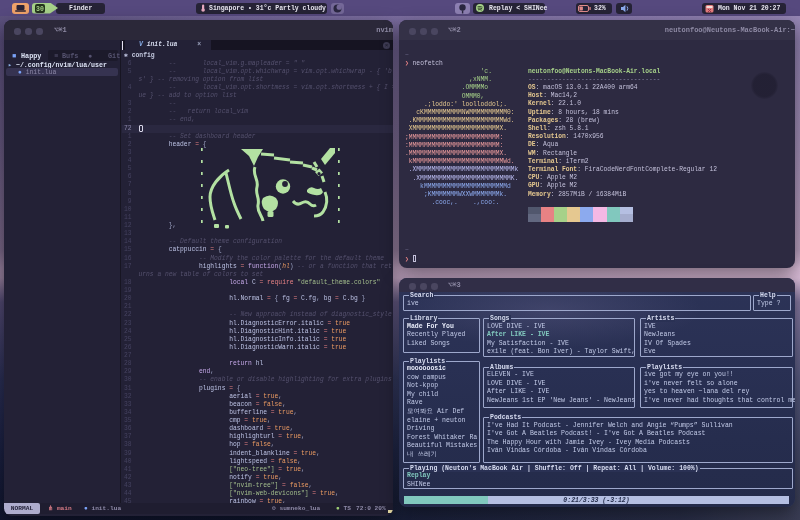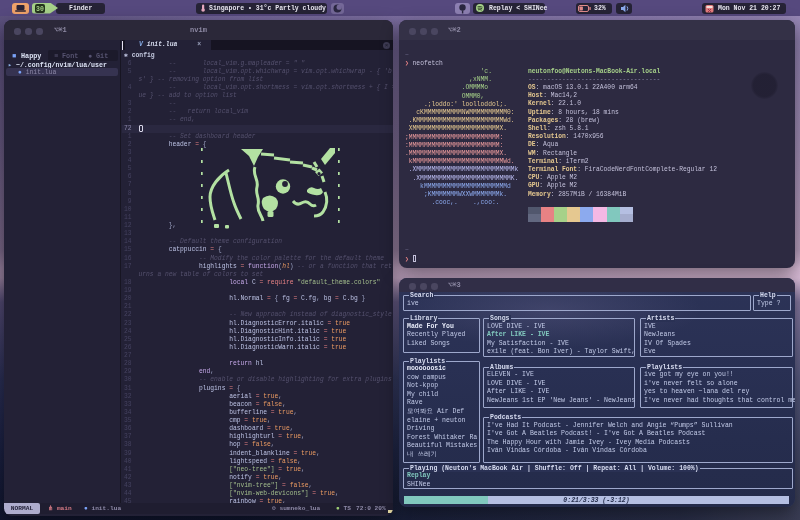--- a/index.html
+++ b/index.html
@@ -1,21 +1,21 @@
 <!DOCTYPE html>
 <html><head><meta charset="utf-8"><style>
 *{margin:0;padding:0;box-sizing:border-box}
 html,body{width:800px;height:520px;overflow:hidden}
 body{font-family:"Liberation Mono",monospace;position:relative;
 background:linear-gradient(180deg,#8577ad 0px,#77689e 40px,#8a77a5 140px,#a98fb2 250px,#d2b2d2 268px,#d2b2d2 278px,#6d6292 302px,#323a66 380px,#1b254a 450px,#111a36 500px,#0e1630 520px);}
 .win{position:absolute;border-radius:8px;overflow:hidden;box-shadow:0 6px 18px rgba(0,0,0,.45)}
 .tbar{position:absolute;left:0;right:0;top:0;height:20px}
 .lights b{position:absolute;top:8px;width:6.5px;height:6.5px;border-radius:50%;background:#4a4660}
 .tt{position:absolute;top:6px;font-size:7px;font-weight:bold;color:#8e8aa4;letter-spacing:0}
-.ttc{width:100%;text-align:center}
+.ttc{width:100%;text-align:right}
 
 #mbar{position:absolute;left:0;top:0;width:800px;height:16px;background:#56497e}
 #mbar .pill{position:absolute;top:2.5px;height:11px;border-radius:3px;background:#262336;color:#e8e6f0;font-size:6.5px;font-weight:bold;line-height:11px;white-space:nowrap}
 
 #nvim{left:4px;top:20px;width:389px;height:496px;background:#232136}
 #nvim .tbar{background:#2b2839}
 #sidebar{position:absolute;left:0;top:20px;width:117px;bottom:12px;background:#232136;border-right:1px solid #171522}
 #editor{position:absolute;left:118px;top:20px;right:0;bottom:12px;background:#232136}
 #nstatus{position:absolute;left:0;right:0;bottom:2px;height:11px;background:#1f1d30;font-size:6.2px;font-weight:bold;line-height:11px}
 pre{font-family:"Liberation Mono",monospace}
@@ -95,23 +95,23 @@
       </div>
     <div class="tt" style="left:50px">⌥⌘1</div>
     <div class="tt ttc">nvim</div>
   </div>
   <div id="sidebar">
     <div style="position:absolute;left:0;top:10px;right:0;height:12px;font-size:6.8px;font-weight:bold;line-height:13px">
       <div style="position:absolute;left:44px;right:2px;top:0;bottom:1px;background:#1c1a2b;border-radius:2px"></div>
       <span style="position:absolute;left:8px;color:#7aa2f7">■</span>
         <span style="position:absolute;left:17px;color:#dde3f5">Happy</span>
       <span style="position:absolute;left:50px;color:#565370">≡</span>
-        <span style="position:absolute;left:58px;color:#565370">Font</span>
+        <span style="position:absolute;left:58px;color:#565370">Bufs</span>
       <span style="position:absolute;left:84px;color:#565370">●</span>
-        <span style="position:absolute;left:92px;color:#565370">Git</span>
+        <span style="position:absolute;left:104px;color:#565370">Git</span>
     </div>
     <div style="position:absolute;left:4px;top:20.5px;font-size:6.6px;font-weight:bold;color:#dde3f5;white-space:nowrap"><span style="color:#8fb3e8">▸</span> ~/.config/nvim/lua/user</div>
     <div style="position:absolute;left:2px;right:2px;top:27.5px;height:8px;background:#363351;border-radius:2px;font-size:6.4px;line-height:9px;color:#8d89a8"><span style="margin-left:12px;color:#7aa2f7">●</span> init.lua</div>
   </div>
   <div id="editor">
     <div style="position:absolute;left:0;top:0;right:0;height:10px;background:#161422">
         <div style="position:absolute;left:0;top:0.5px;width:1.2px;height:9px;background:#e6e3f0"></div>
       <div style="position:absolute;left:3px;top:0;width:86px;height:10px;background:#232136;color:#d6dbee;font-size:6.4px;line-height:10px;font-weight:bold"><span style="margin-left:14px;color:#88aee8;font-style:italic">V</span> <span style="font-style:italic">init.lua</span> <span style="color:#9aa0bb;margin-left:16px">×</span></div>
       <div style="position:absolute;right:3px;top:2px;width:7px;height:7px;border-radius:50%;background:#3d3a52;color:#1b1929;font-size:6px;line-height:7px;text-align:center">×</div>
     </div>
@@ -284,20 +284,21 @@
 </div>
 
 <div class="win" id="term">
   <div class="tbar">
     <div class="lights">
         <b style="left:10px"></b>
         <b style="left:21px"></b>
         <b style="left:32px"></b>
       </div>
     <div class="tt" style="left:49px">⌥⌘2</div>
+    <div class="tt ttc">neutonfoo@Neutons-MacBook-Air:~</div>
   </div>
   <div id="termbody" style="position:absolute;left:0;top:0;right:0;bottom:0">
 <div style="position:absolute;left:352px;top:52px;width:27px;height:27px;border-radius:50%;background:radial-gradient(circle,rgba(16,14,28,.34) 0 58%,rgba(16,14,28,0) 75%)"></div>
 <pre style="position:absolute;left:6px;top:31.5px"><span class="dim">~</span>
 <span class="op">❯</span> neofetch
 <span class="lg">                    'c.</span>
 <span class="lg">                 ,xNMM.</span>
 <span class="lg">               .OMMMMo</span>
 <span class="lg">               OMMM0,</span>
 <span class="ly">     .;loddo:' loolloddol;.</span>

